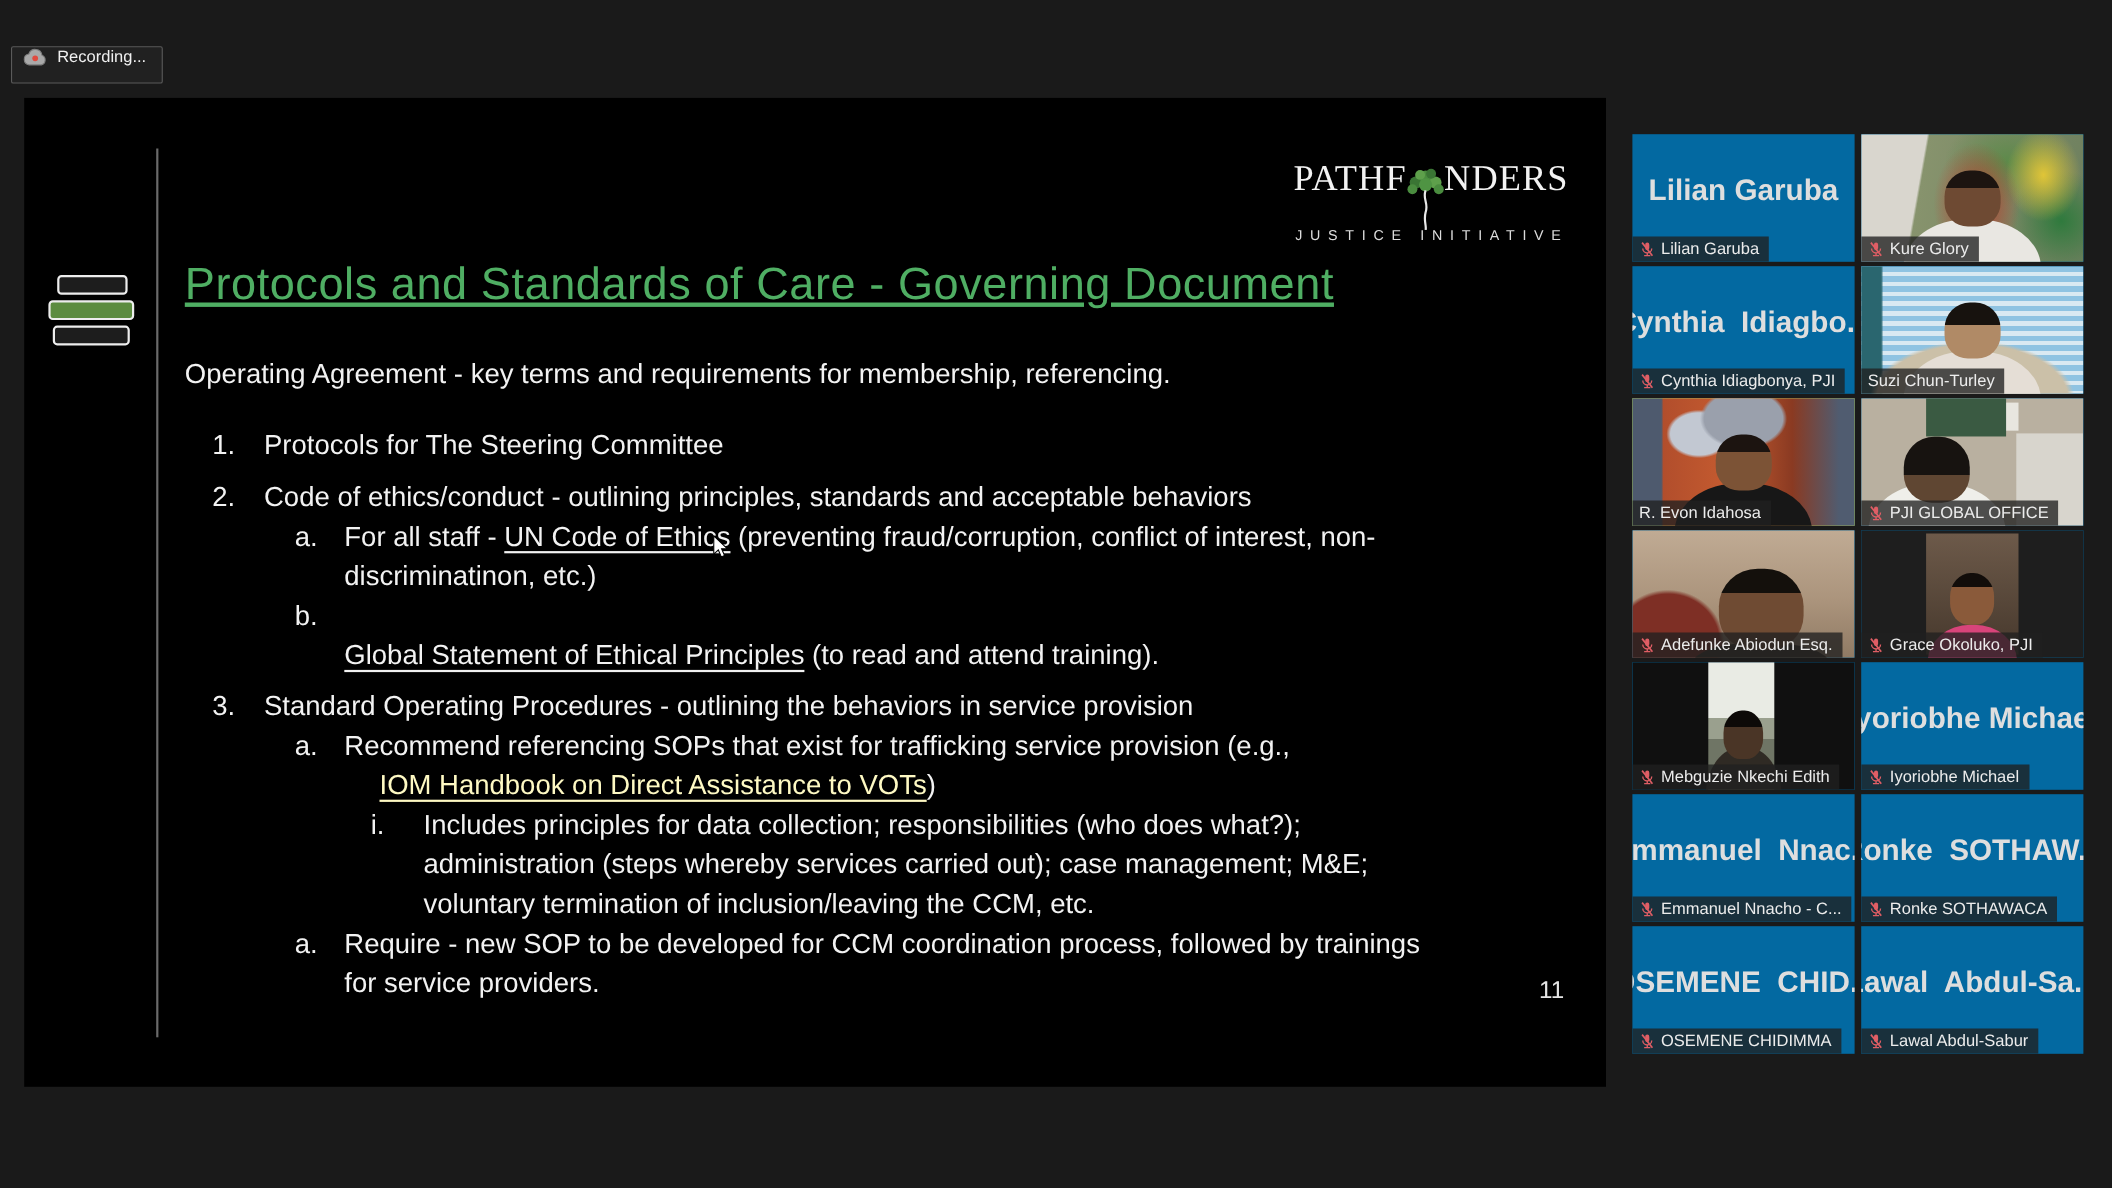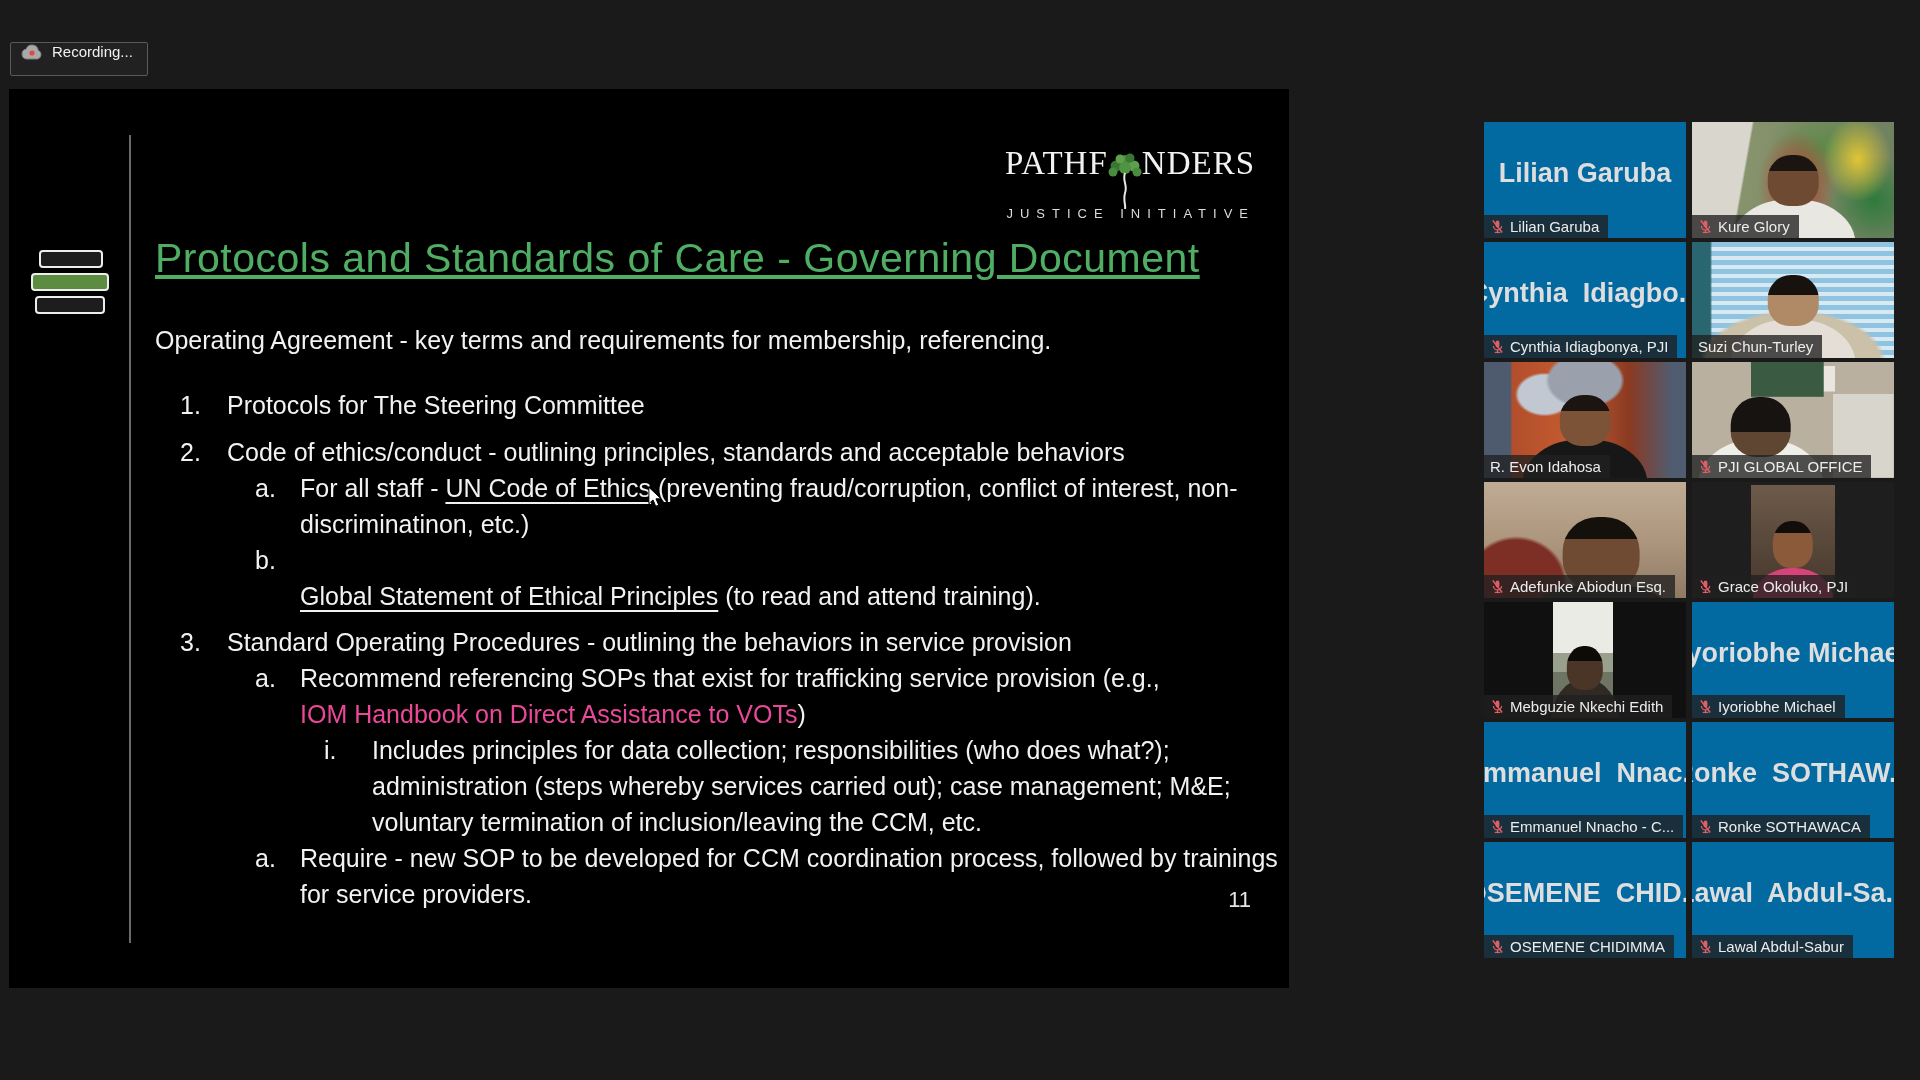--- a/index.html
+++ b/index.html
@@ -5,21 +5,21 @@
   * { margin:0; padding:0; box-sizing:border-box; }
   html,body { width:1920px; height:1080px; background:#1a1a1a; overflow:hidden;
               font-family:"Liberation Sans", sans-serif; }
 
   
   .rec-badge { position:absolute; left:10px; top:6px; height:34px; padding:0 14px 0 10px;
     background:#212121; border:1px solid #5a5a5a; border-radius:2px;
     display:flex; align-items:flex-start; gap:9px; color:#f0f0f0; font-size:15px;margin-top:36px; }
 
   
-  .slide { position:absolute; left:9px; top:89px; width:1280px; height:899px; background:#000; }
+  .slide { position:absolute; left:22px; top:89px; width:1438px; height:899px; background:#000; }
 
   .bars-icon { position:absolute; left:18px; top:159px; width:96px; height:72px; }
   .bar { position:absolute; height:18px; border:2px solid #ededed; border-radius:4px; background:#1d1d1d; }
   .b1 { left:12px; top:2px;  width:64px; }
   .b2 { left:4px;  top:25px; width:78px; background:#5c8c40; }
   .b3 { left:8px;  top:48px; width:70px; }
 
   .vline { position:absolute; left:120px; top:46px; width:2px; height:808px; background:#6a6a6a; }
 
   .logo { position:absolute; right:34px; top:56px; text-align:center; }
@@ -35,21 +35,21 @@
              font-size:25px; line-height:36px; }
   .intro { margin-bottom:29px; }
   .row  { display:flex; }
   .lvl1 { }
   .lvl1 .num { width:47px; margin-left:25px;  flex:none; }
   .lvl2 .num { width:45px; margin-left:100px; flex:none; }
   .lvl3 { margin-left:169px; }
   .lvl3 .num { width:48px; flex:none; }
   .bold { font-weight:400; }
   .u { text-decoration:underline; text-underline-offset:5px; }
-  .link { color:#ec4899; text-underline-offset:5px; }
+  .link { color:#fef9c3; text-decoration:underline; text-underline-offset:5px;margin-left:32px; }
   .mb-sm { margin-bottom:11px; }
   .mb-md { margin-bottom:10px; }
 
   .page-num { position:absolute; right:38px; top:798px; font-size:22px; color:#e5e5e5; }
 
   .cursor { position:absolute; left:645px; top:486px; width:20px; height:22px; z-index:50; }
 
   
   .grid { position:absolute; left:1484px; top:122px; width:412px;
           display:grid; grid-template-columns:202px 202px; grid-auto-rows:116px; gap:4px 6px; }

